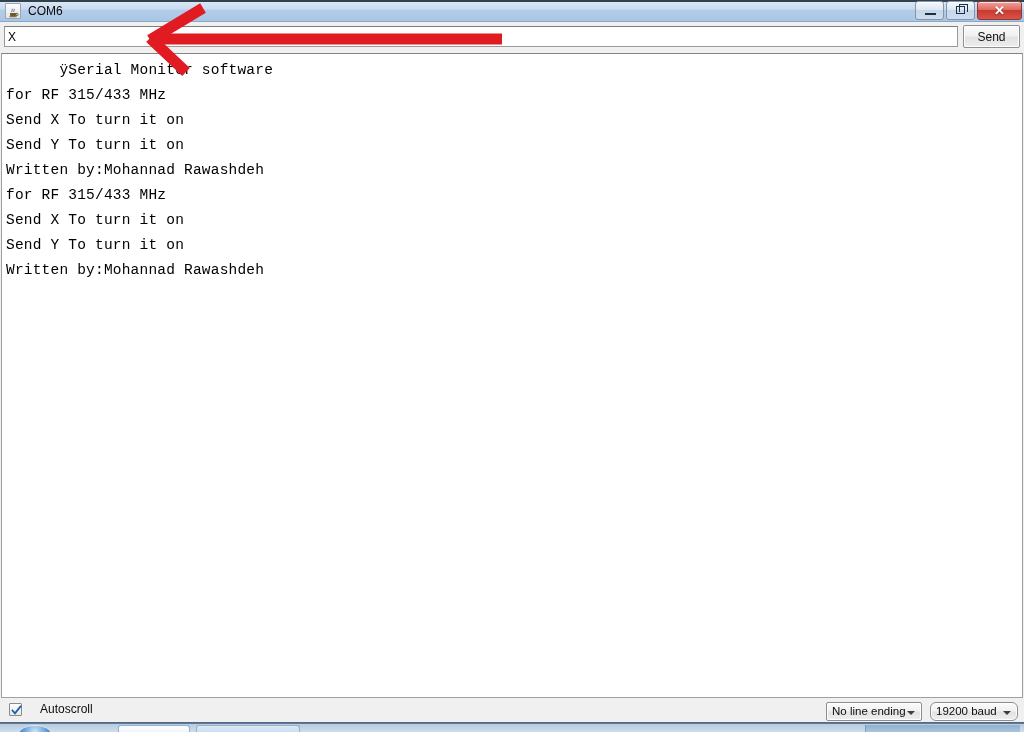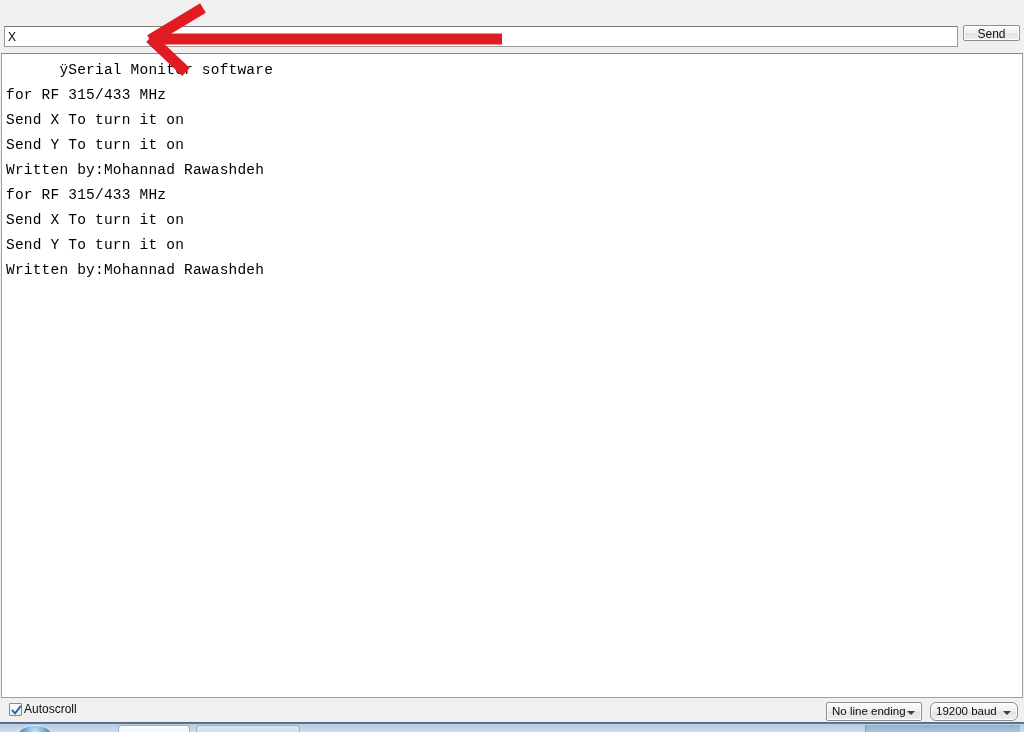--- a/index.html
+++ b/index.html
@@ -145,21 +145,21 @@
     font-size: 12px;
     color: #000000;
     padding: 0 3px;
     outline: none;
   }
   .send-button {
     position: absolute;
     left: 963px;
     top: 2px;
     width: 57px;
-    height: 16px;
+    height: 23px;
     border: 1px solid #8f8f8f;
     border-radius: 2px;
     background: linear-gradient(to bottom, #fbfbfb 0%, #f0f0f0 48%, #e2e2e2 52%, #ededed 100%);
     font-family: "Liberation Sans", sans-serif;
     font-size: 12px;
     color: #101010;
     box-sizing: border-box;
     cursor: default;
     box-shadow: inset 0 0 0 1px #ffffff;
   }
@@ -195,21 +195,21 @@
     width: 1024px;
     height: 23px;
     background: #f0f0f0;
   }
   .autoscroll {
     position: absolute;
     left: 9px;
     top: 4px;
     display: flex;
     align-items: center;
-    gap: 2px;
+    gap: 18px;
   }
   .checkbox {
     width: 13px; height: 13px;
     border: 1px solid #8a8a8a;
     background: linear-gradient(to bottom, #fcfcfc, #eaeaea);
     box-sizing: border-box;
     position: relative;
     border-radius: 1px;
   }
   .checkbox svg { position: absolute; left: 1px; top: 1px; }
@@ -303,20 +303,44 @@
     pointer-events: none;
   }
 </style>
 </head>
 <body>
 
 <div id="app">
 
   <div class="window">
 
+    <div class="titlebar">
+      <div class="app-icon">
+        <svg width="14" height="14" viewBox="0 0 14 14">
+          <path d="M4 9 h6 v2 a1.6 1.6 0 0 1 -1.6 1.6 h-2.8 A1.6 1.6 0 0 1 4 11 z" fill="#6b5a2e"></path>
+          <path d="M10 9.4 h1.1 a1.1 1.1 0 0 1 0 2.2 h-1.1 z" fill="none" stroke="#6b5a2e" stroke-width="0.9"></path>
+          <path d="M6 8 c-1.2 -1.3 1.2 -1.9 0 -3.2" fill="none" stroke="#4a5d78" stroke-width="0.9"></path>
+          <path d="M8 8 c-1.2 -1.3 1.2 -1.9 0 -3.2" fill="none" stroke="#4a5d78" stroke-width="0.9"></path>
+          <rect x="3.4" y="12.3" width="7.2" height="0.9" fill="#6b5a2e"></rect>
+        </svg>
+      </div>
+      <div class="title-text">COM6</div>
+
+      <div class="win-buttons">
+        <div class="win-btn">
+          <span class="glyph-min"></span>
+        </div>
+        <div class="win-btn">
+          <span class="glyph-max"></span>
+        </div>
+        <div class="win-btn close">
+          <span class="glyph-close">✕</span>
+        </div>
+      </div>
+    </div>
 
     <div class="input-row">
       <input class="send-input" type="text" value="X" style="">
       <button class="send-button">Send</button>
     </div>
 
     <div class="output-area">
       <div class="output-line">      ÿSerial Monitor software</div>
       <div class="output-line">for RF 315/433 MHz</div>
       <div class="output-line">Send X To turn it on</div>

